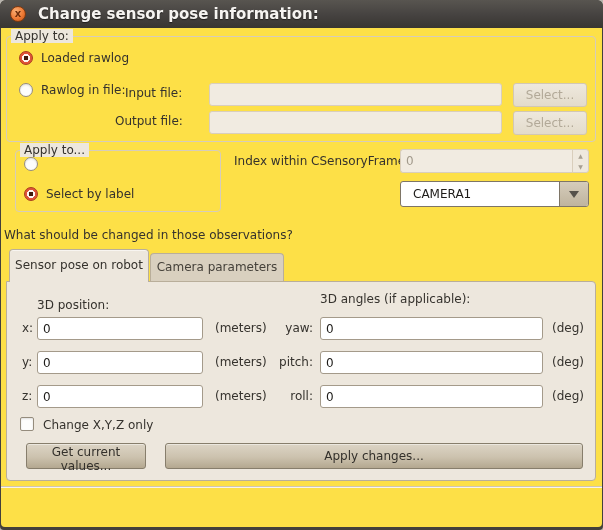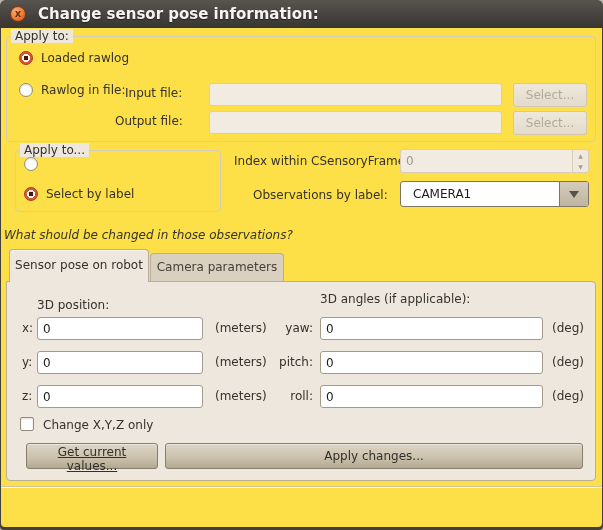--- a/index.html
+++ b/index.html
@@ -170,29 +170,28 @@
 
     <span class="lbl" style="left:233px; top:126px;">Index within CSensoryFrame</span>
     <div class="spinner" style="left:399px; top:121px;">
       <input class="spin-field" disabled="" value="0" style="">
       <div class="spin-btns">
         <span>▲</span>
         <span>▼</span>
       </div>
     </div>
 
-    <span class="lbl" style="left:252px; top:160px;">Observations by label:</span>
     <div class="combo" style="left:399px; top:153px; width:189px;">
       <span class="combo-text">CAMERA1</span>
       <span class="combo-btn">
         <span class="combo-arrow"></span>
       </span>
     </div>
 
-    <span class="lbl" style="left:3px; top:200px;font-style:italic;">What should be changed in those observations?</span>
+    <span class="lbl" style="left:3px; top:200px;">What should be changed in those observations?</span>
 
     <div class="tab active" style="left:8px; top:221px; width:140px;">Sensor pose on robot</div>
     <div class="tab inactive" style="left:149px; top:225px; width:134px;">Camera parameters</div>
 
     <div class="panel">
       <span class="lbl" style="left:30px; top:16px;">3D position:</span>
       <span class="lbl" style="left:313px; top:10px;">3D angles (if applicable):</span>
 
       <span class="lbl" style="left:15px; top:39px;">x:</span>
       <input class="tfield" style="left: 30px; top: 35px; width: 166px;" value="0">
@@ -211,21 +210,21 @@
       <span class="lbl" style="left:15px; top:107px;">z:</span>
       <input class="tfield" style="left: 30px; top: 103px; width: 166px;" value="0">
       <span class="lbl" style="left:208px; top:107px;">(meters)</span>
       <span class="lbl rtl" style="left:240px; top:107px; width:66px;">roll:</span>
       <input class="tfield" style="left: 313px; top: 103px; width: 223px;" value="0">
       <span class="lbl" style="left:545px; top:107px;">(deg)</span>
 
       <span class="checkbox" style="left:13px; top:135px;"></span>
       <span class="lbl" style="left:36px; top:136px;">Change X,Y,Z only</span>
 
-      <button class="btn" style="left:19px; top:161px; width:132px; height:26px;text-decoration:underline;">Get current values...</button>
+      <button class="btn" style="left:19px; top:161px; width:120px; height:26px;">Get current values...</button>
       <button class="btn" style="left:158px; top:161px; width:418px; height:26px;">Apply changes...</button>
     </div>
 
     <div class="separator" style="top:458px;"></div>
 
 
   </div>
 </div>
 
 </body></html>

